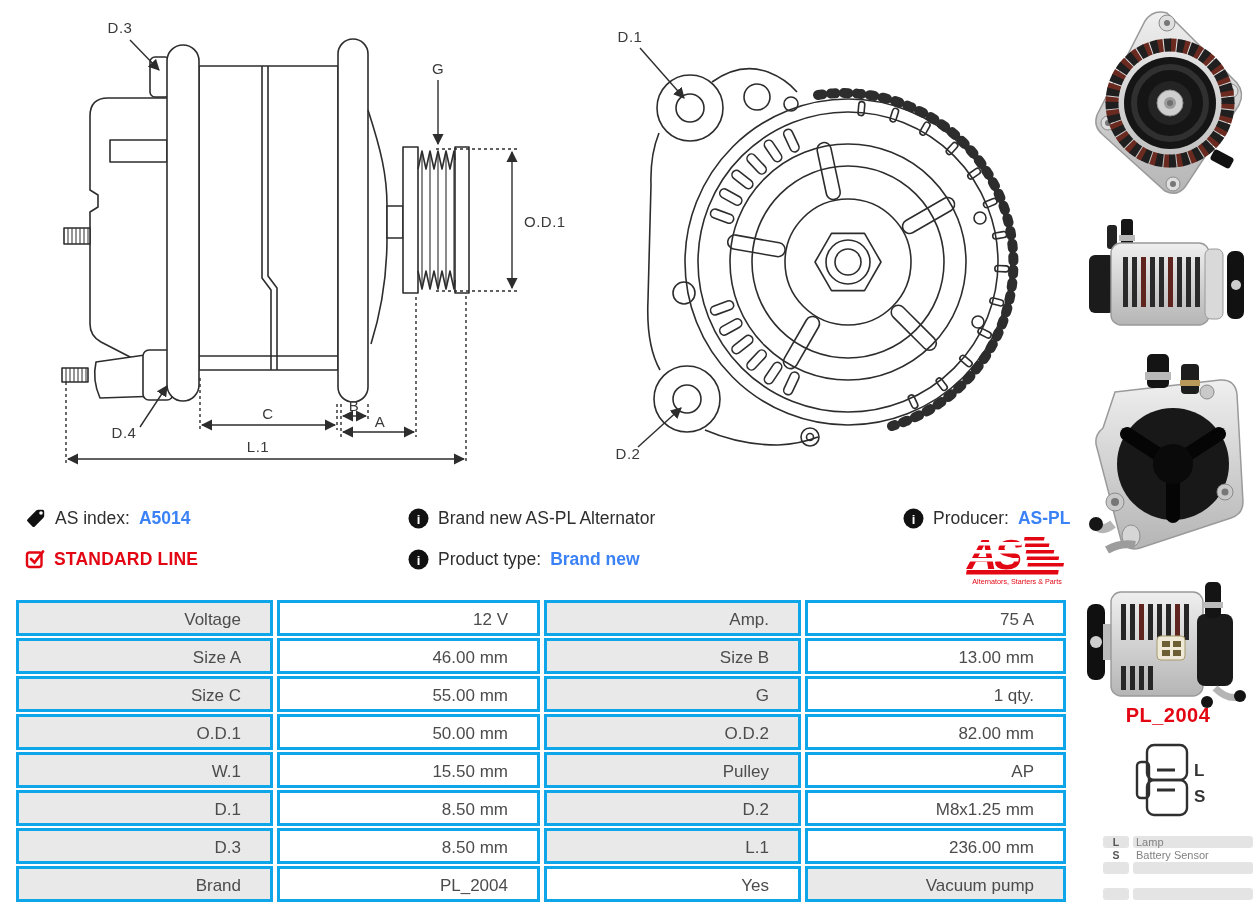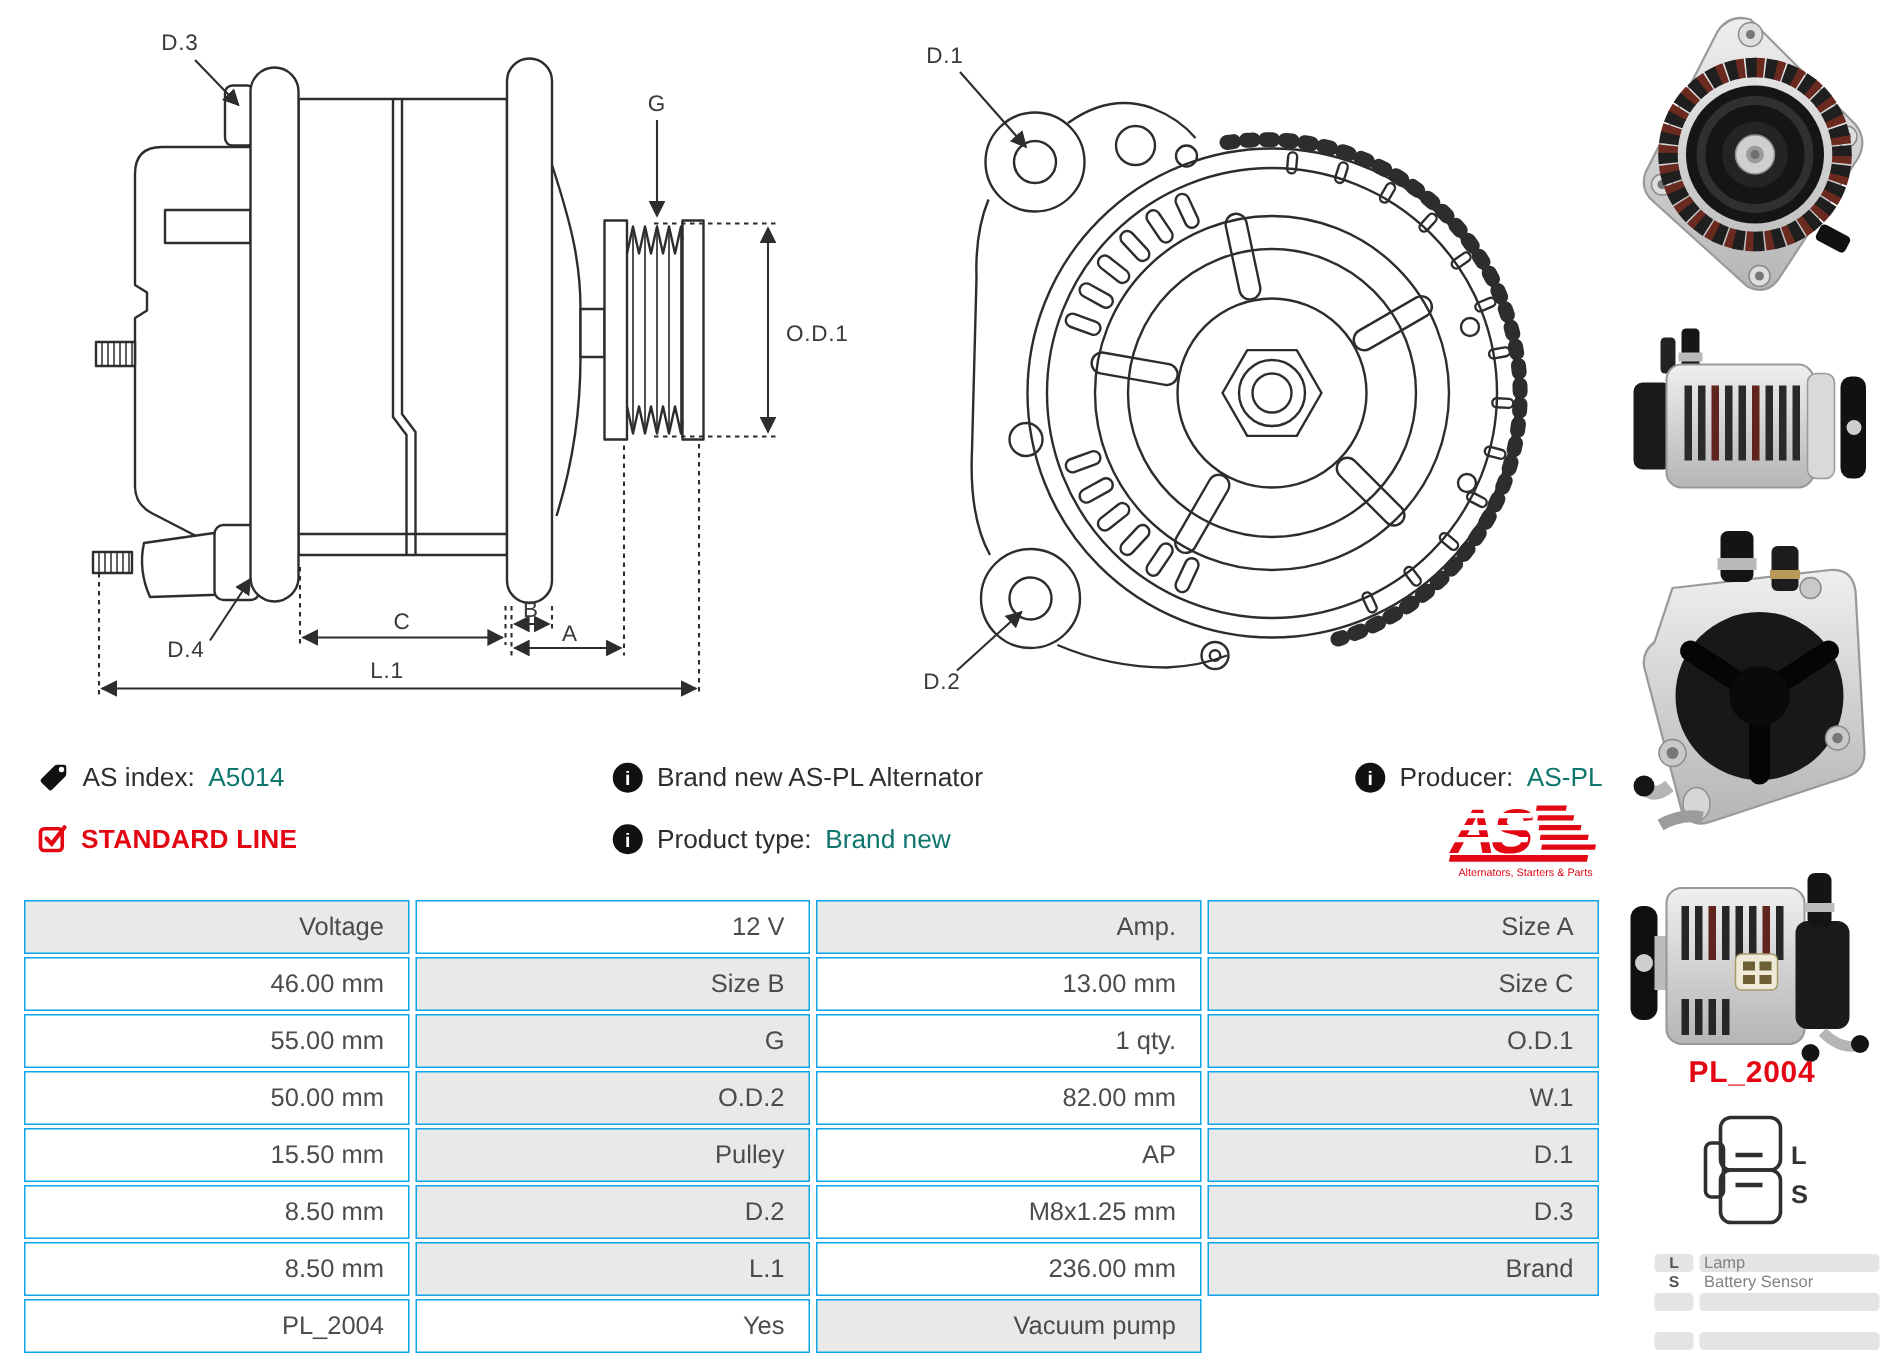--- a/index.html
+++ b/index.html
@@ -4,26 +4,26 @@
 <style>
   html,body{margin:0;padding:0;background:#fff;}
   .page{position:relative;width:1254px;height:914px;background:#ffffff;overflow:hidden;
         font-family:"Liberation Sans", sans-serif;color:#2e2e2e;}
   .abs{position:absolute;}
   svg text{font-family:"Liberation Sans", sans-serif;}
   
   .draw-label{font-size:15px;fill:#3a3a3a;letter-spacing:.5px;}
   
   .info-row{position:absolute;display:flex;align-items:center;gap:9px;font-size:17.5px;height:22px;}
-  .info-row .b{font-weight:normal;color:#0f766e;}
+  .info-row .b{font-weight:bold;color:#3b82f6;}
   .red-bold{color:#e30613;font-weight:bold;letter-spacing:.2px;}
   
   .spec-table{position:absolute;left:16px;top:600px;width:1050px;display:grid;
               grid-template-columns:257px 263px 257px 261px;column-gap:4px;row-gap:2px;}
-  .cell{height:36px;line-height:34px;border:1px solid #0ea5e9;text-align:right;padding-right:16px;
+  .cell{height:36px;line-height:34px;border:3px solid #0ea5e9;text-align:right;padding-right:29px;
         font-size:17px;color:#4c4c4c;box-sizing:border-box;overflow:hidden;}
   .cell.label{background:#e9e9e9;}
   .cell.value{background:#ffffff;}
   
   .plug-name{position:absolute;left:1098px;top:704px;width:140px;text-align:center;
              font-size:20px;font-weight:bold;color:#e30613;letter-spacing:.5px;}
   .legend{position:absolute;left:1103px;top:836px;}
   .lg-row{display:flex;gap:4px;margin-bottom:1px;height:12px;}
   .lg-key{width:26px;border-radius:3px;font-size:10.5px;font-weight:bold;color:#555;
           text-align:center;line-height:12px;}
@@ -325,20 +325,21 @@
       <rect x="70" y="34" width="36" height="3.5" fill="#e30613"></rect>
       <rect x="10" y="41" width="92" height="4.5" fill="#e30613"></rect>
     </g>
     <text x="53" y="55" text-anchor="middle" font-size="7.2" fill="#e30613">Alternators, Starters &amp; Parts</text>
   </svg>
 
   <div class="spec-table">
     <div class="cell label">Voltage</div>
     <div class="cell value">12 V</div>
     <div class="cell label">Amp.</div>
+    <div class="cell value">75 A</div>
 
     <div class="cell label">Size A</div>
     <div class="cell value">46.00 mm</div>
     <div class="cell label">Size B</div>
     <div class="cell value">13.00 mm</div>
 
     <div class="cell label">Size C</div>
     <div class="cell value">55.00 mm</div>
     <div class="cell label">G</div>
     <div class="cell value">1 qty.</div>

